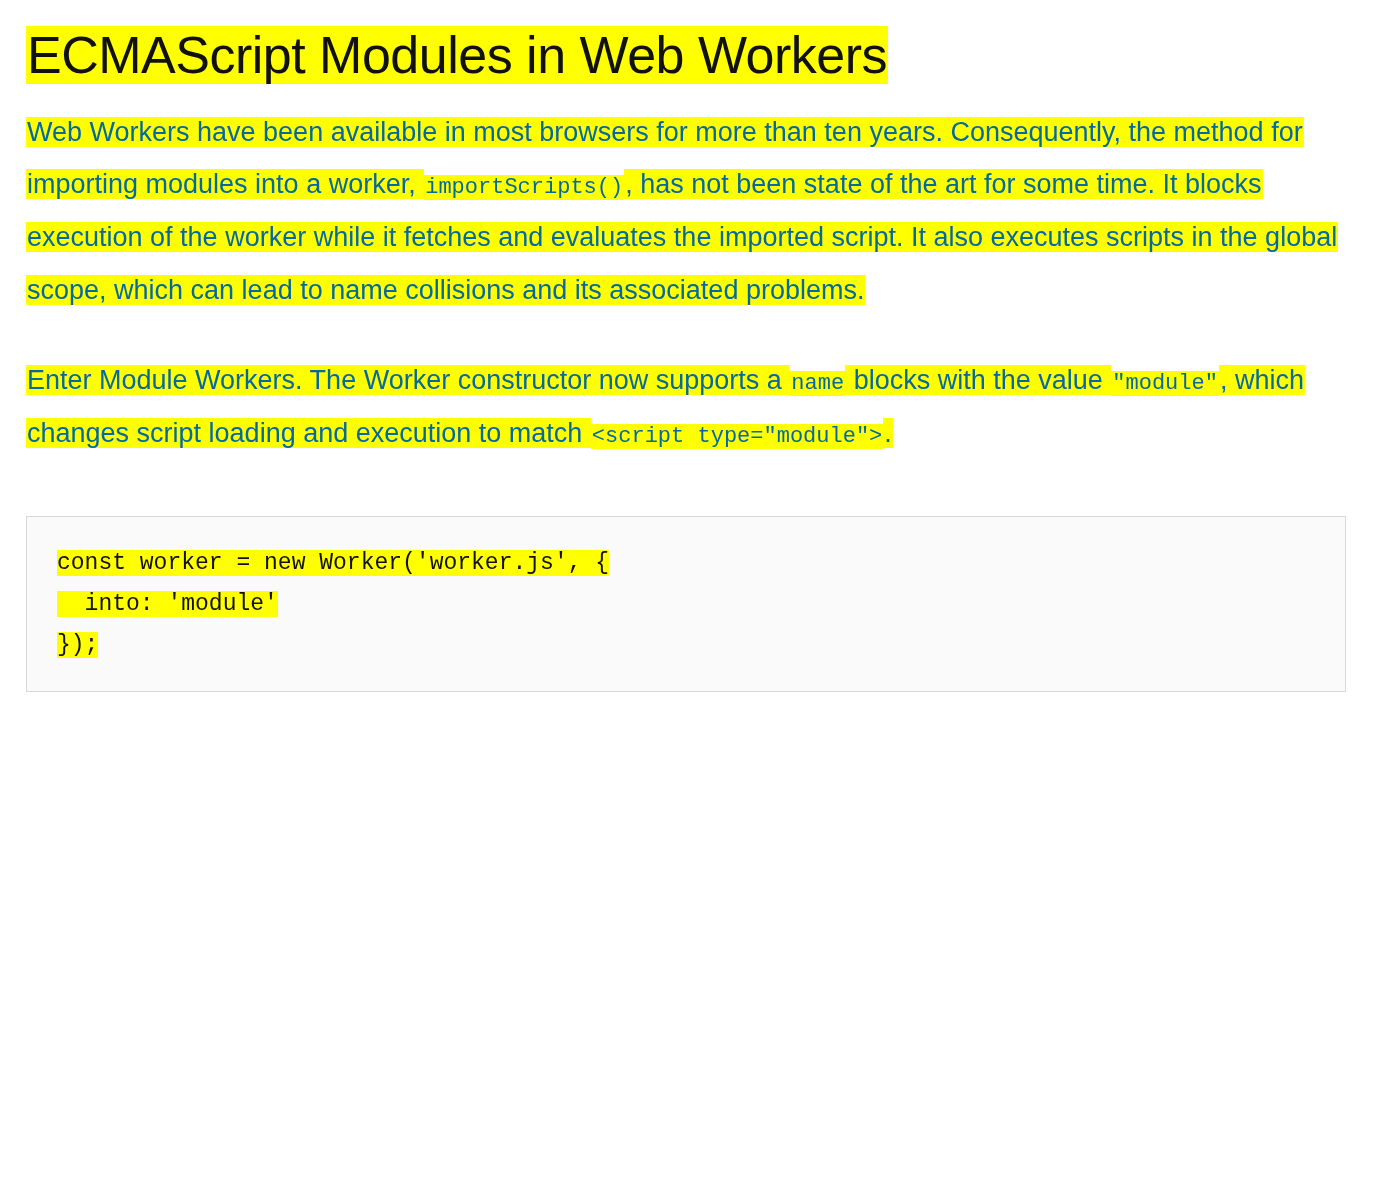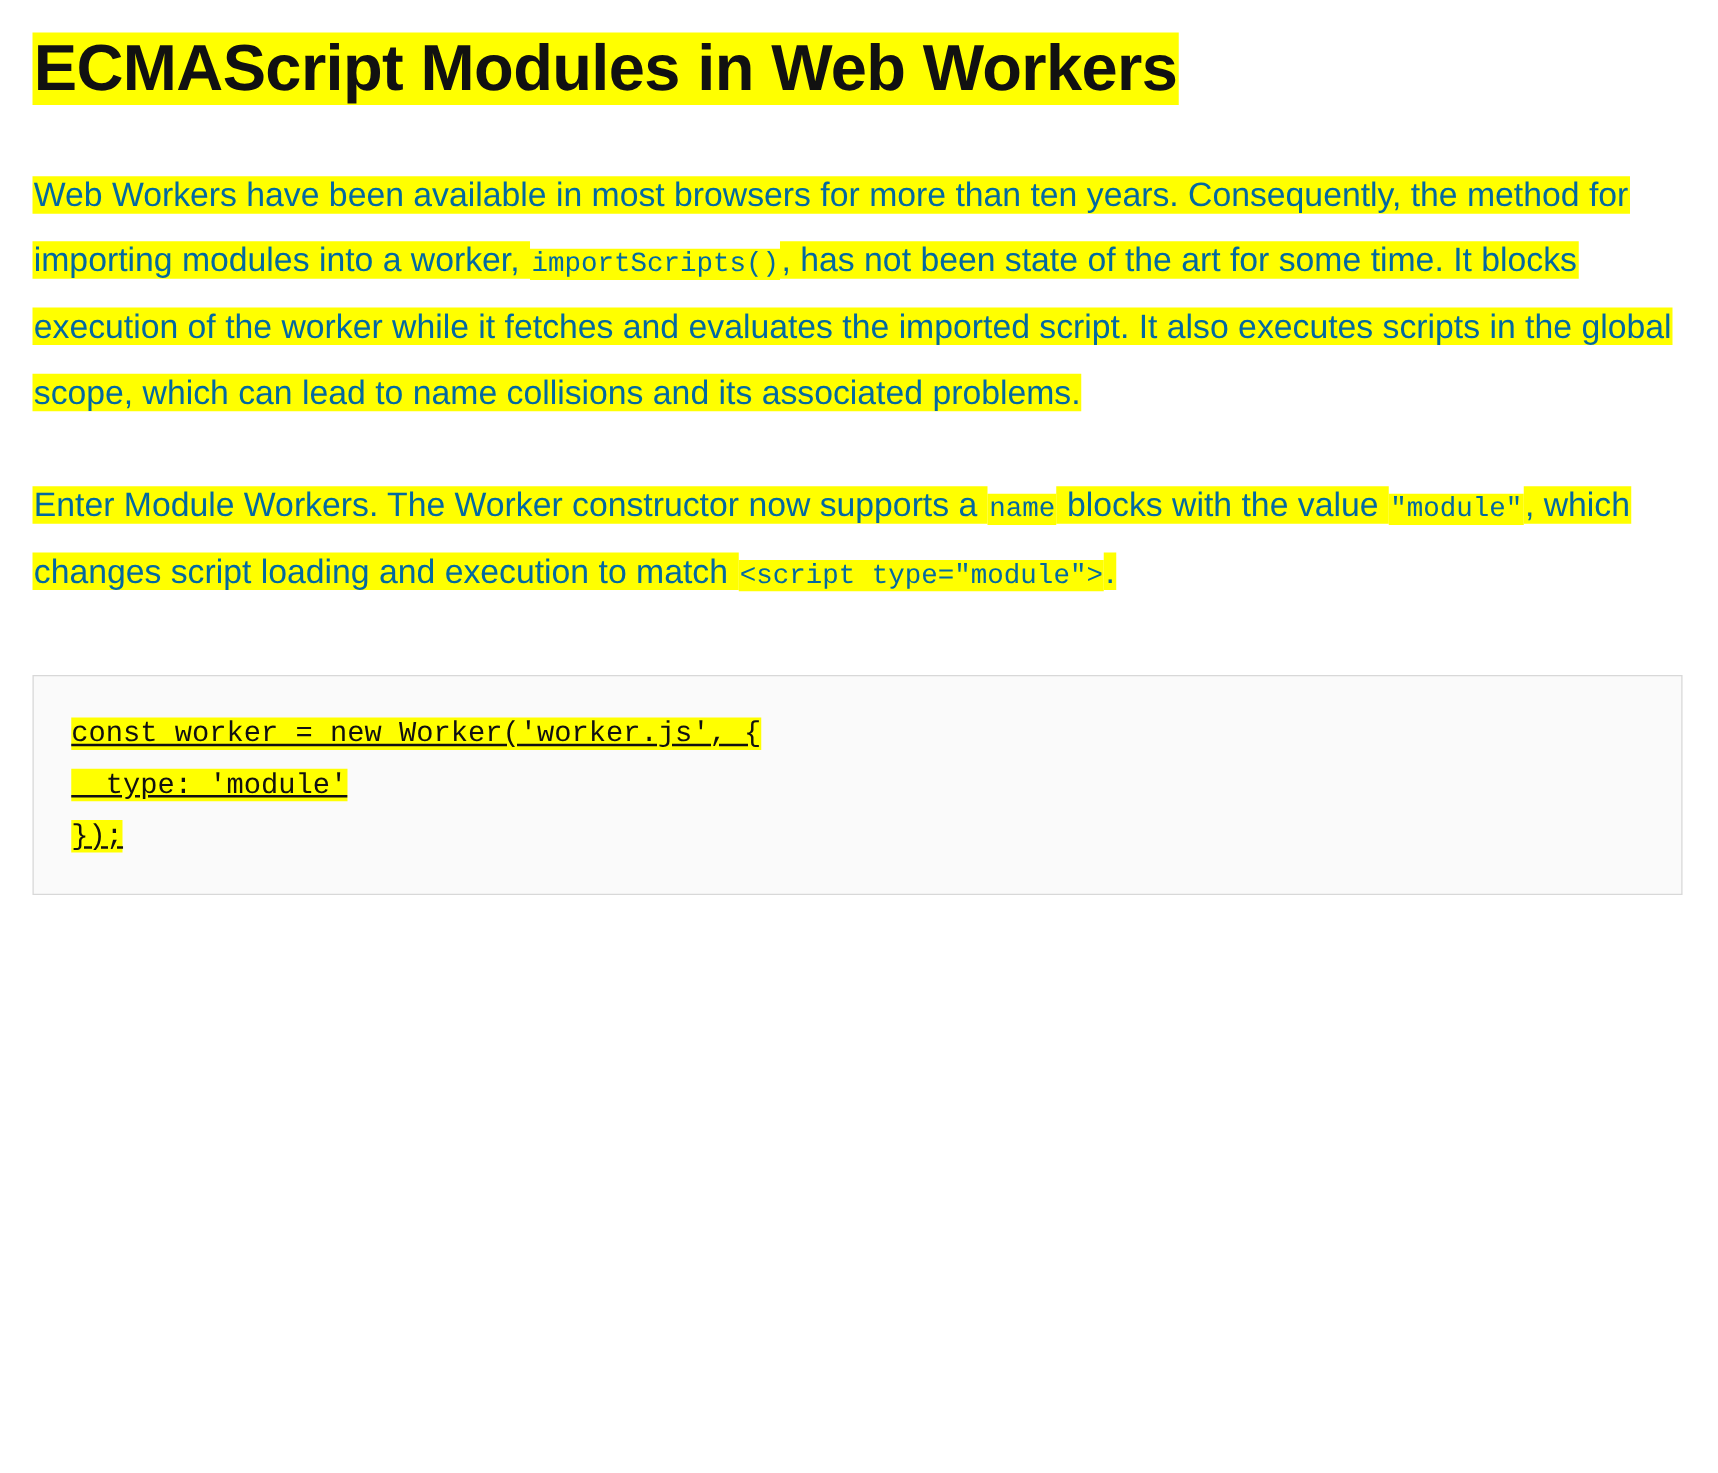--- a/index.html
+++ b/index.html
@@ -13,22 +13,22 @@
     font-family: "Liberation Sans", sans-serif;
     color: #1a1a1a;
   }
   .page {
     padding: 26px 28px 20px 26px;
     box-sizing: border-box;
   }
   h1.doc-title {
     font-size: 52px;
     line-height: 1.15;
-    font-weight: bold;
-    margin: 0 0 44px 0;
+    font-weight: normal;
+    margin: 0 0 20px 0;
     letter-spacing: -0.5px;
     color: #111111;
   }
   .hl {
     background: #ffff00;
     padding: 0 1px;
     box-decoration-break: clone;
     -webkit-box-decoration-break: clone;
   }
   p.para {
@@ -50,21 +50,20 @@
     margin: 56px 0 60px 0;
     overflow-x: auto;
   }
   .codeblock pre {
     margin: 0;
     font-family: "Liberation Mono", monospace;
     font-size: 23px;
     line-height: 1.78;
     color: #111111;
     white-space: pre;
-    text-decoration: underline;
   }
   .codeblock .cl {
     display: block;
   }
   .codeblock .cl span.hlcode {
     background: #ffff00;
   }
 </style>
 </head>
 <body>
@@ -77,17 +76,17 @@
 
   <p class="para">
     <span class="hl">Web Workers have been available in most browsers for more than ten years. Consequently, the method for importing modules into a worker, </span><code class="inline">importScripts()</code><span class="hl">, has not been state of the art for some time. It blocks execution of the worker while it fetches and evaluates the imported script. It also executes scripts in the global scope, which can lead to name collisions and its associated problems.</span>
   </p>
 
   <p class="para">
     <span class="hl">Enter Module Workers. The Worker constructor now supports a </span><code class="inline">name</code><span class="hl"> blocks with the value </span><code class="inline">"module"</code><span class="hl">, which changes script loading and execution to match </span><code class="inline">&lt;script type="module"&gt;</code><span class="hl">.</span>
   </p>
 
   <div class="codeblock">
-    <pre><span class="cl"><span class="hlcode">const worker = new Worker('worker.js', {</span></span><span class="cl"><span class="hlcode">  type: 'module'</span></span><span class="cl"><span class="hlcode">});</span></span></pre>
+    <pre><span class="cl"><span class="hlcode">const worker = new Worker('worker.js', {</span></span><span class="cl"><span class="hlcode">  into: 'module'</span></span><span class="cl"><span class="hlcode">});</span></span></pre>
   </div>
 
 
 </div>
 
 </body></html>

